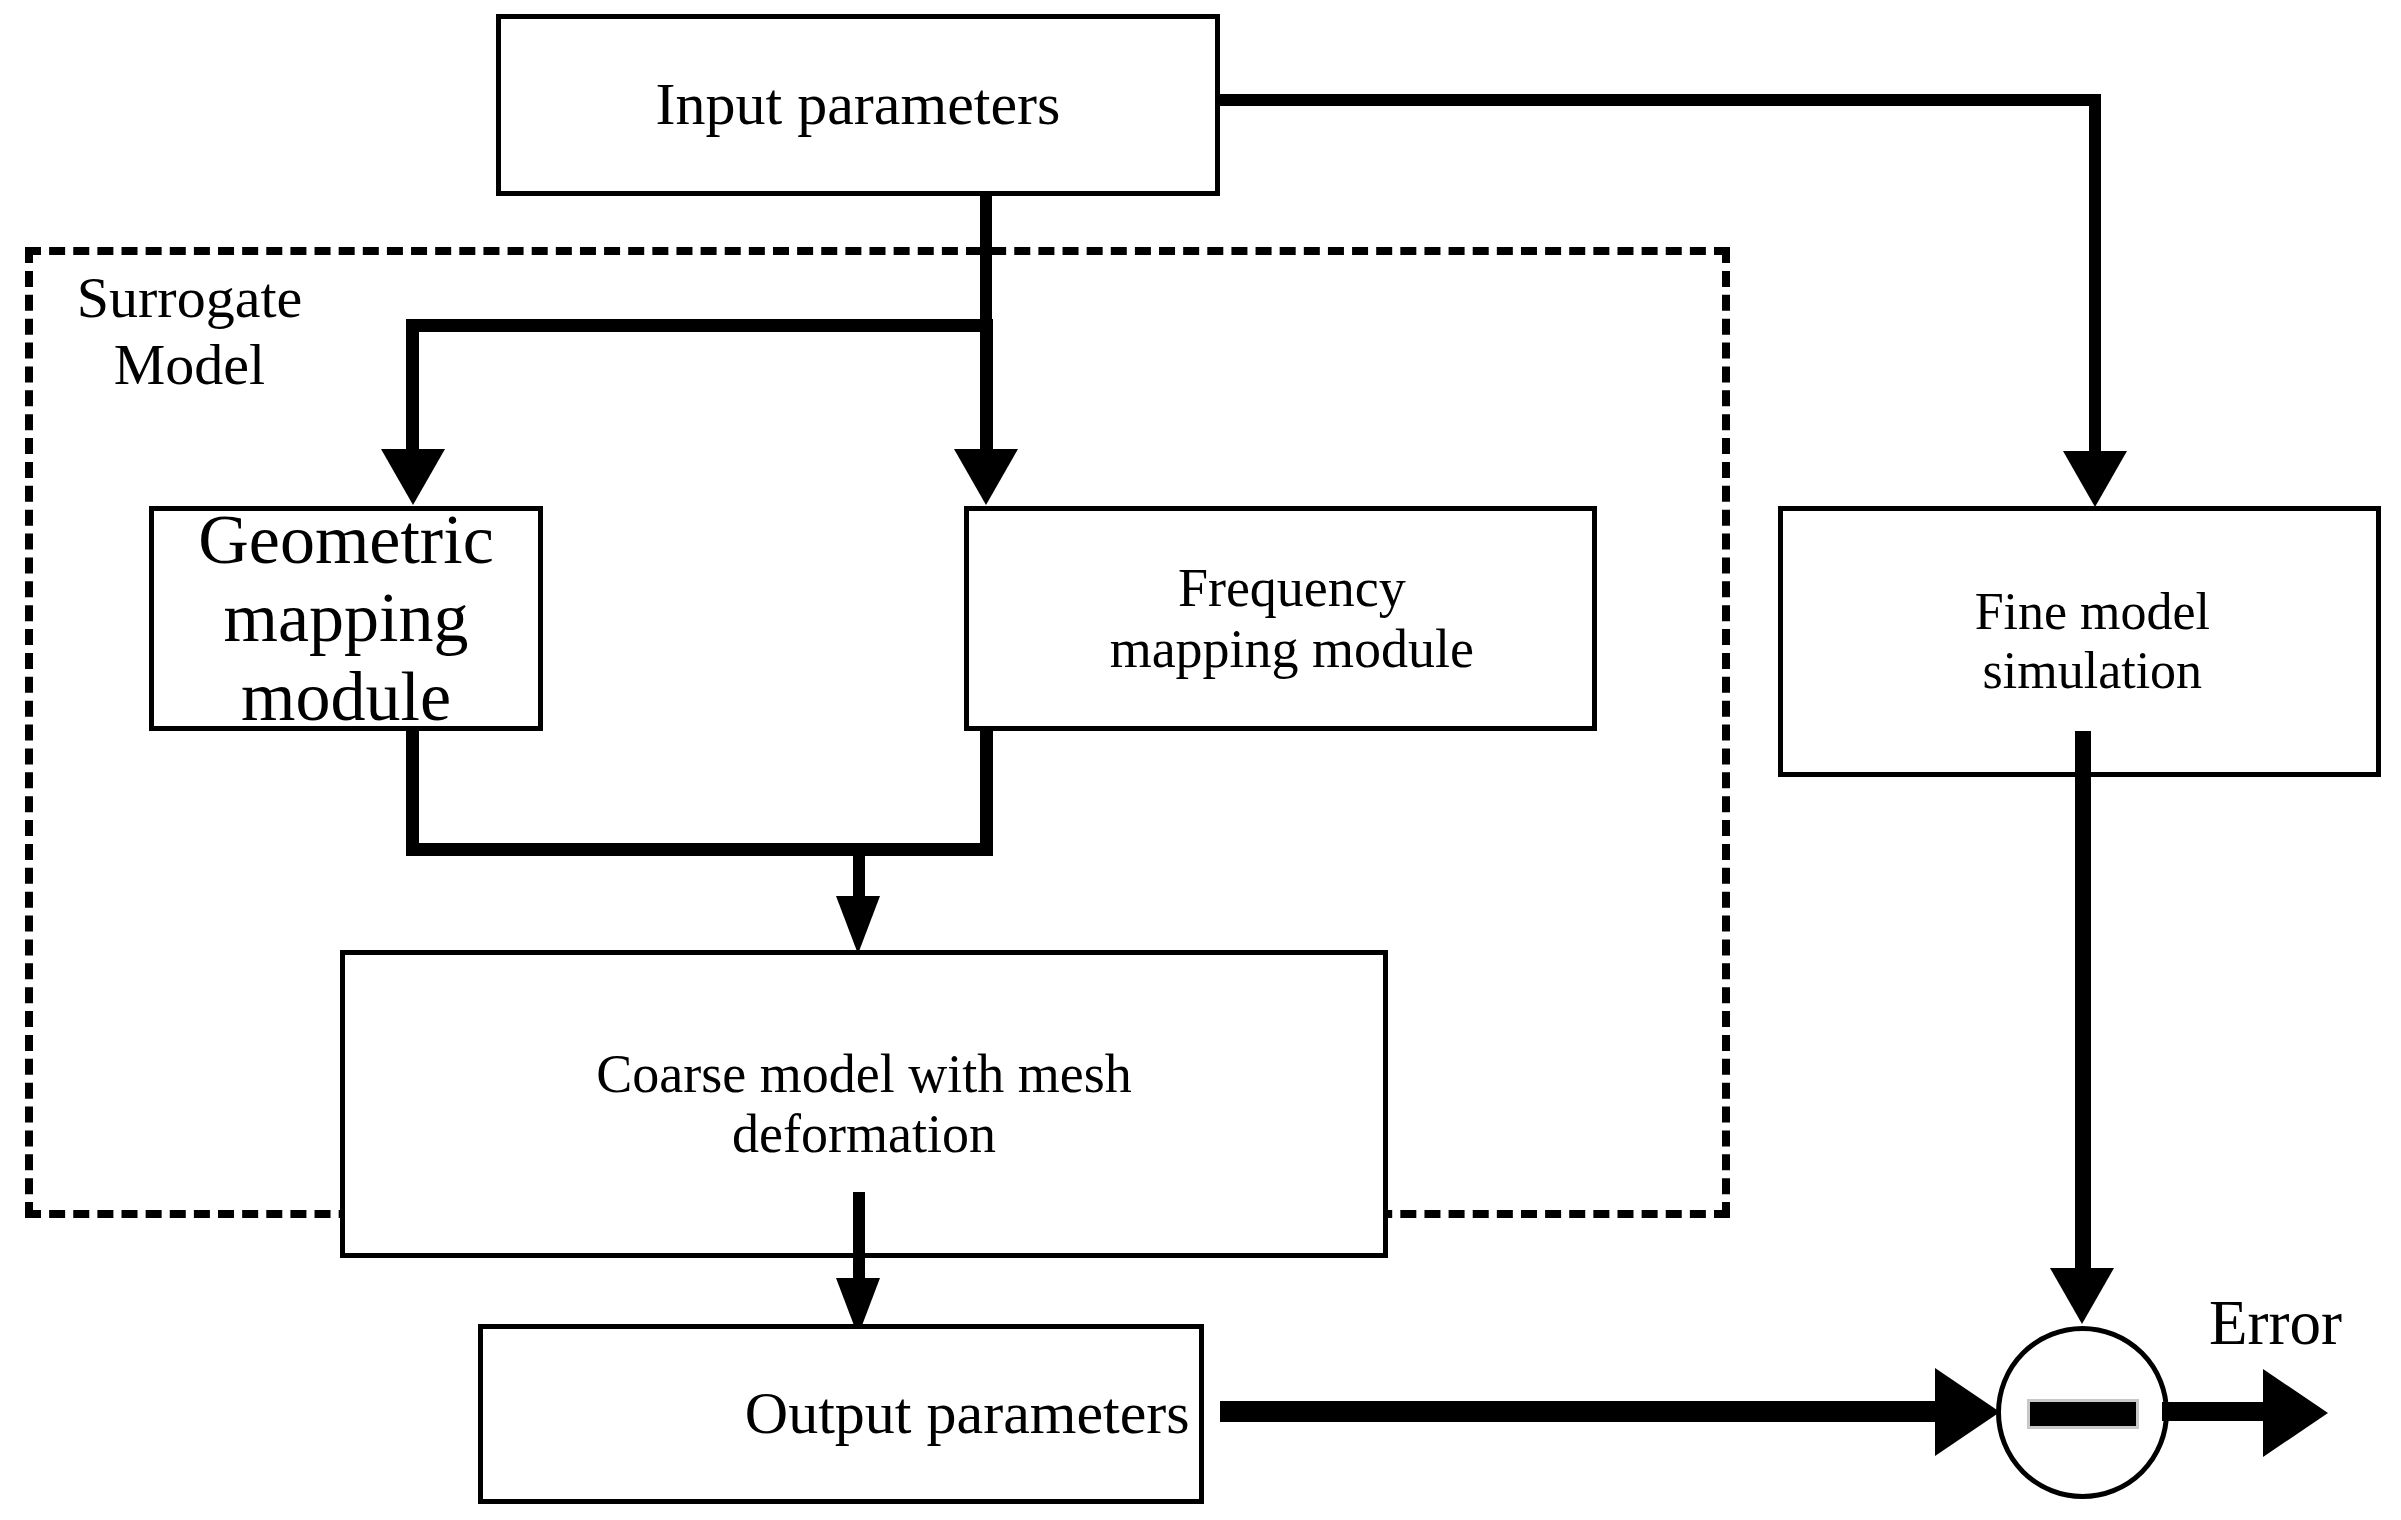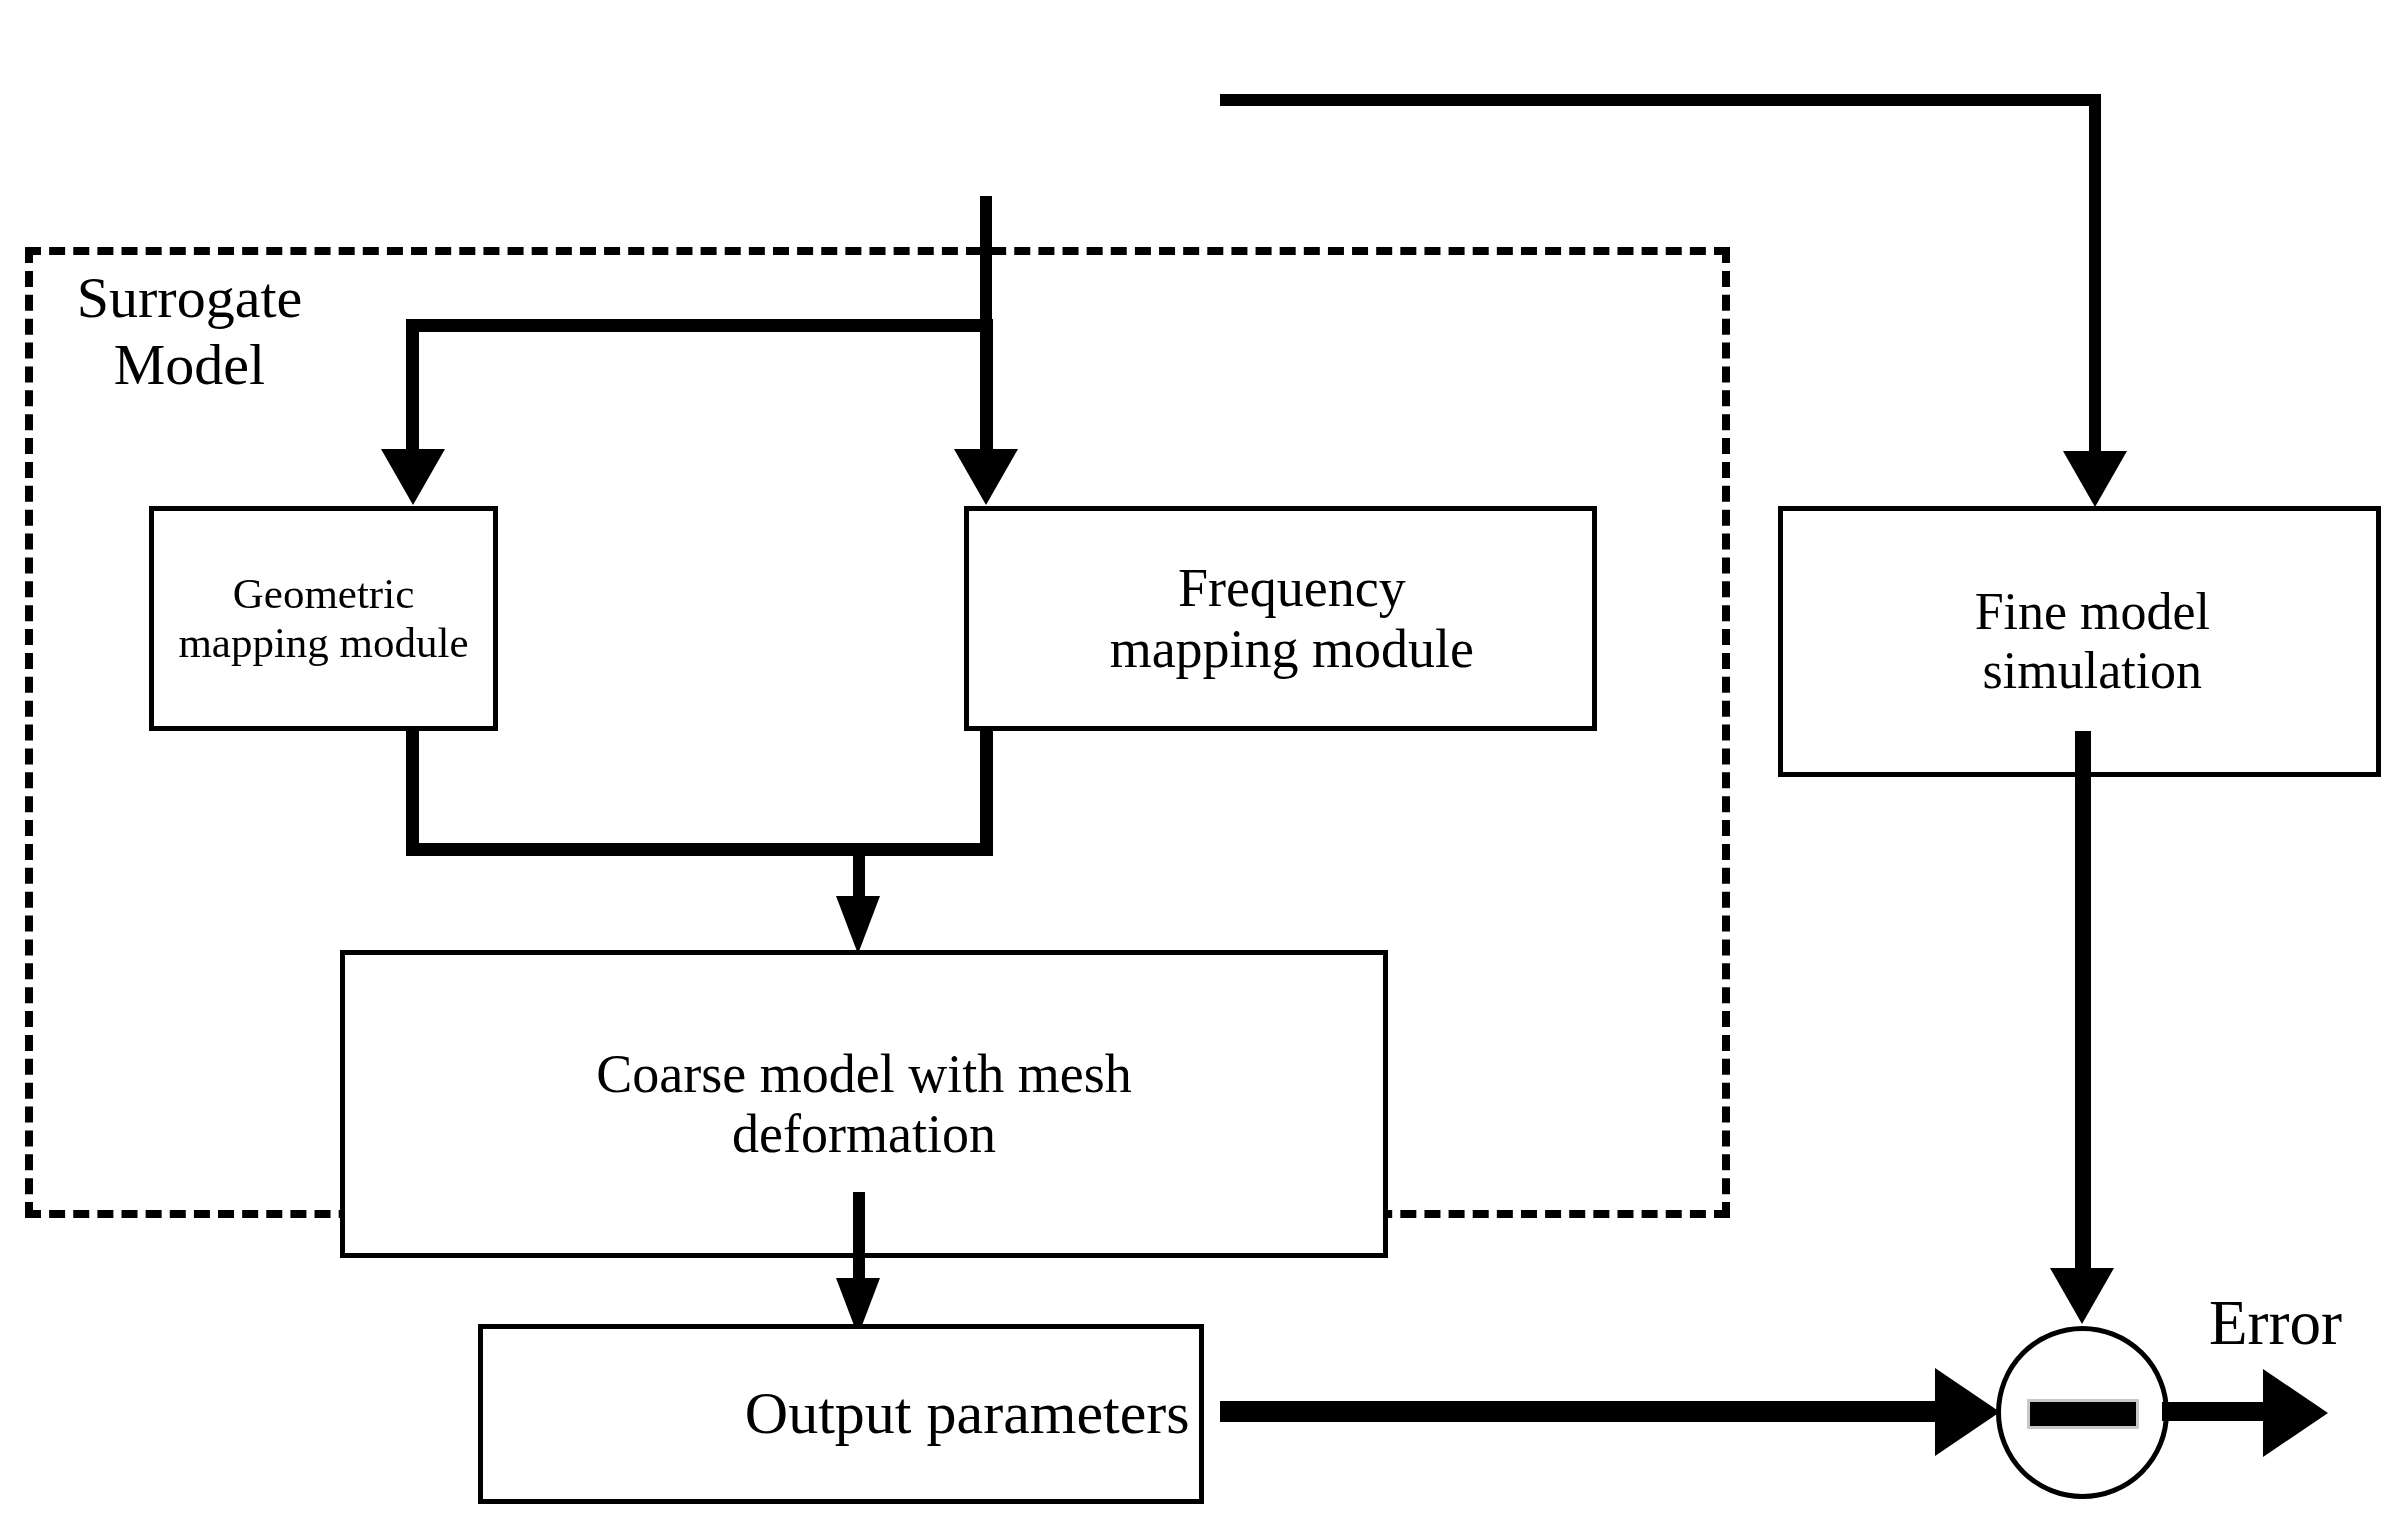--- a/index.html
+++ b/index.html
@@ -85,35 +85,38 @@
 </head>
 <body>
 
 <div id="stage">
 
   <div class="dashed-region" style="left:25px; top:247px; width:1705px; height:971px;"></div>
 
   <div class="free-text" style="left:36px; top:265px; width:307px; font-size:58px; text-align:center;">Surrogate
 Model</div>
 
+  <div class="box" style="left:496px; top:14px; width:724px; height:182px; font-size:60px;">
+    <span class="label">Input parameters</span>
+  </div>
 
   <div class="line-v" style="left:980px; top:196px; width:12px; height:135px;"></div>
   <div class="line-h" style="left:406px; top:319px; width:587px; height:13px;"></div>
 
   <div class="line-v" style="left:406px; top:319px; width:13px; height:138px;"></div>
   <div class="arrow-down" style="left:381px; top:449px;"></div>
 
   <div class="line-v" style="left:980px; top:319px; width:13px; height:138px;"></div>
   <div class="arrow-down" style="left:954px; top:449px;"></div>
 
   <div class="line-h" style="left:1220px; top:94px; width:881px; height:12px;"></div>
   <div class="line-v" style="left:2089px; top:94px; width:12px; height:365px;"></div>
   <div class="arrow-down" style="left:2063px; top:451px;"></div>
 
-  <div class="box" style="left:149px; top:506px; width:349px; height:225px; font-size:43px;">
+  <div class="box" style="left:149px; top:506px; width:394px; height:225px; font-size:70px;">
     <span class="label">Geometric
 mapping module</span>
   </div>
 
   <div class="box" style="left:964px; top:506px; width:633px; height:225px; font-size:54px;padding-left:32px;">
     <span class="label">Frequency
 mapping module</span>
   </div>
 
   <div class="box" style="left:1778px; top:506px; width:603px; height:271px; font-size:52px;padding-left:35px;">

